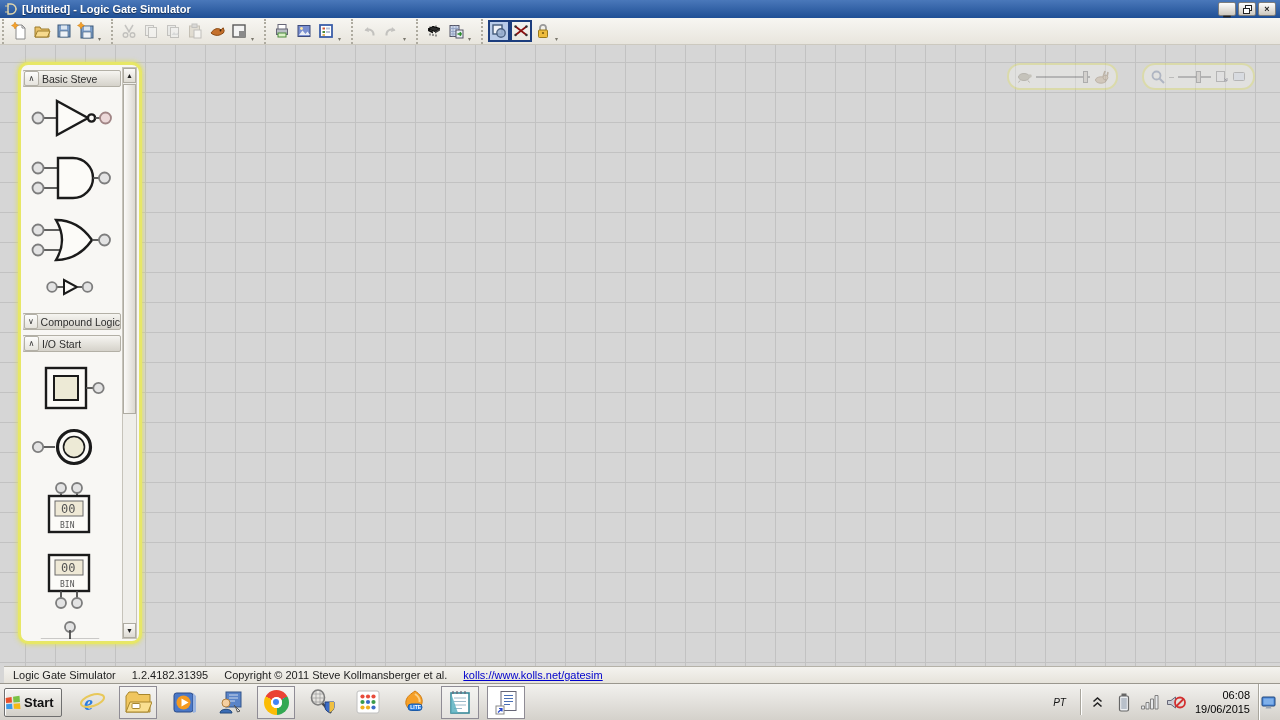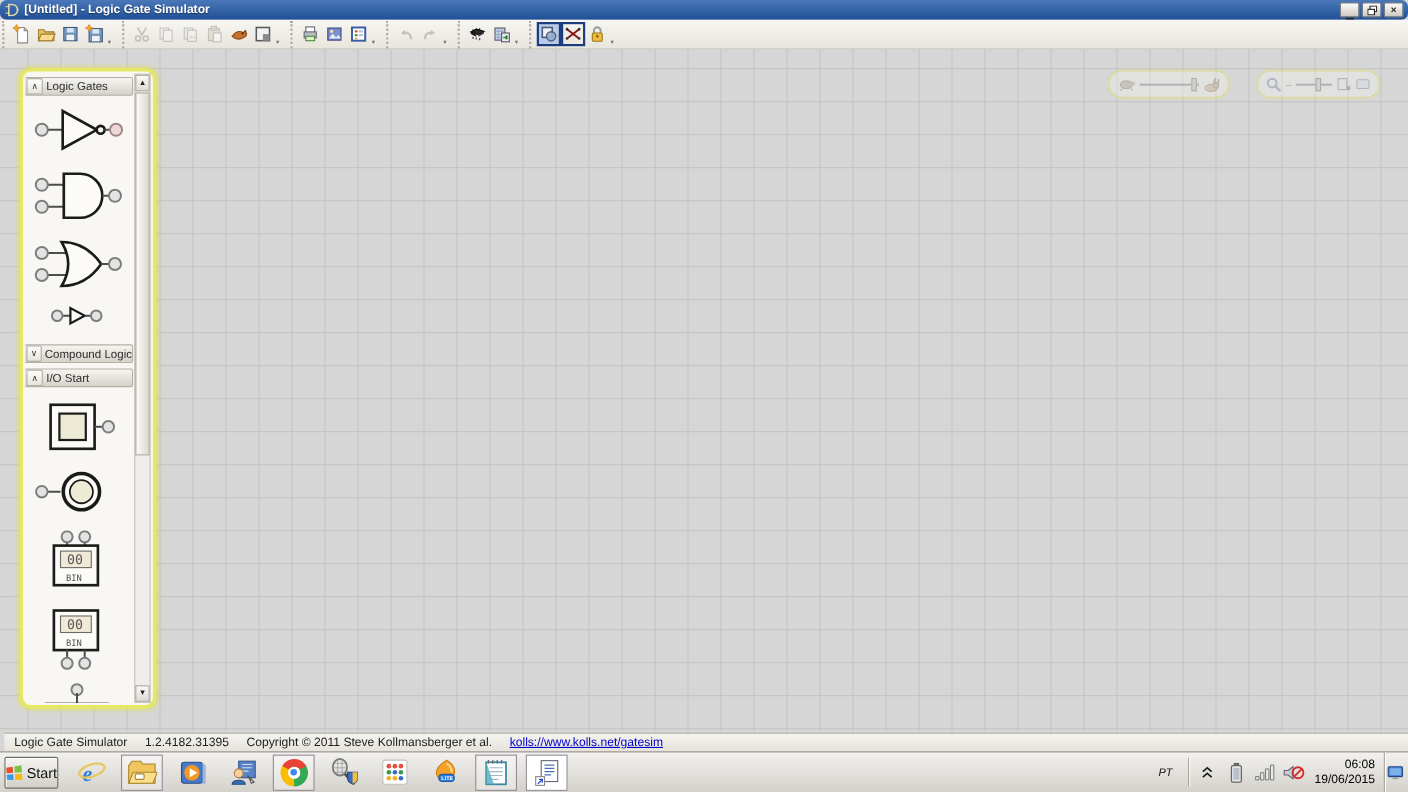--- a/index.html
+++ b/index.html
@@ -1,21 +1,21 @@
 <!DOCTYPE html>
 <html><head>
 <meta charset="utf-8">
 <style>
   * { margin:0; padding:0; box-sizing:border-box; }
   html,body { width:1280px; height:720px; overflow:hidden;
     font-family:"Liberation Sans", sans-serif; background:#d6d6d6; position:relative; }
 
   
   .titlebar { position:absolute; top:0; left:0; width:1280px; height:18px;
-    background:linear-gradient(#4a78ba, #1f4f95); display:flex; align-items:center; padding:0 4px;border-radius:6px; }
+    background:linear-gradient(#4a78ba, #1f4f95); display:flex; align-items:center; padding:0 4px; }
   .titlebar .appicon { width:14px; height:12px; margin-right:4px; }
   .titlebar .title { color:#fff; font-weight:bold; font-size:11px; text-shadow:0 1px 1px rgba(0,0,0,.5); }
   .winbtns { margin-left:auto; display:flex; gap:2px; }
   .winbtn { width:18px; height:14px; background:linear-gradient(#fdfdfd,#cdc8bf);
     border:1px solid #7d7d7d; border-radius:2px; font-size:9px; font-weight:bold; color:#222;
     display:flex; align-items:center; justify-content:center; line-height:1; }
 
   
   .toolbar { position:absolute; top:18px; left:0; width:1280px; height:27px;
     background:linear-gradient(#f7f6f2,#e8e5dd); border-bottom:1px solid #ccc9bf;
@@ -79,25 +79,25 @@
   .statusbar { position:absolute; top:666px; left:4px; width:1280px; height:17px;
     background:linear-gradient(#f4f3ef,#e6e3db); border-top:1px solid #b5b2a8;
     display:flex; align-items:center; font-size:11px; color:#1d1d1d; padding-left:9px; }
   .statusbar span { margin-right:16px; white-space:nowrap; }
   .statusbar a { color:#0000cc; text-decoration:underline; }
 
   
   .taskbar { position:absolute; top:683px; left:0; width:1280px; height:37px;
     background:linear-gradient(#f2f1ee,#d4d1cb); border-top:1px solid #9a978e;
     display:flex; align-items:center; padding:0 2px; }
-  .startbtn { width:49px; height:29px; margin:0 11px 0 2px;
+  .startbtn { width:58px; height:29px; margin:0 11px 0 2px;
     background:linear-gradient(#f6f5f2,#d2cfc8); border:1px solid #6f6f6f;
     box-shadow:inset 1px 1px 0 #fff; border-radius:2px;
-    display:flex; align-items:center; justify-content:center; gap:3px;
-    font-weight:normal; font-size:13px; color:#111; }
+    display:flex; align-items:center; justify-content:flex-start; gap:3px;
+    font-weight:bold; font-size:13px; color:#111; }
   .ql { width:38px; height:33px; display:flex; align-items:center; justify-content:center;
     margin-right:8px; border:1px solid transparent; }
   .ql.pressed { border:1px solid #8f8c95; background:rgba(255,255,255,.35); }
   .ql.active  { border:1px solid #8f8c95; background:#fff; }
   .chrome-ball { width:25px; height:25px; border-radius:50%; position:relative;
     background:conic-gradient(from -60deg,#ea4335 0 120deg,#4285f4 0 120.5deg,#34a853 0 240deg,#fbbc05 0 360deg); }
   .chrome-ball::after { content:""; position:absolute; left:7px; top:7px; width:11px; height:11px;
     border-radius:50%; background:#fff; box-shadow:inset 0 0 0 2.5px #fff; }
   .chrome-ball::before { content:""; position:absolute; left:9.5px; top:9.5px; width:6px; height:6px;
     border-radius:50%; background:#4285f4; z-index:1; }
@@ -301,21 +301,21 @@
 </div>
 
 <div class="canvas">
 
   <div class="palette">
     <div class="pal-inner">
       <div class="pal-col">
 
         <div class="sec-hdr">
           <span class="sec-chev">∧</span>
-          <span class="sec-label">Logic Gates</span>
+          <span class="sec-label">Basic Steve</span>
         </div>
 
         <svg class="gate" width="84" height="46" viewBox="0 0 84 46">
           <line class="stem" x1="13" y1="23" x2="27" y2="23"></line>
           <circle class="pin" cx="8" cy="23" r="5.5"></circle>
           <path class="body" d="M27 6v34l31-17z"></path>
           <circle class="body" cx="61.5" cy="23" r="3.6" stroke-width="2"></circle>
           <line class="stem" x1="65" y1="23" x2="70" y2="23"></line>
           <circle class="pinkpin" cx="75.5" cy="23" r="5.5"></circle>
         </svg>

